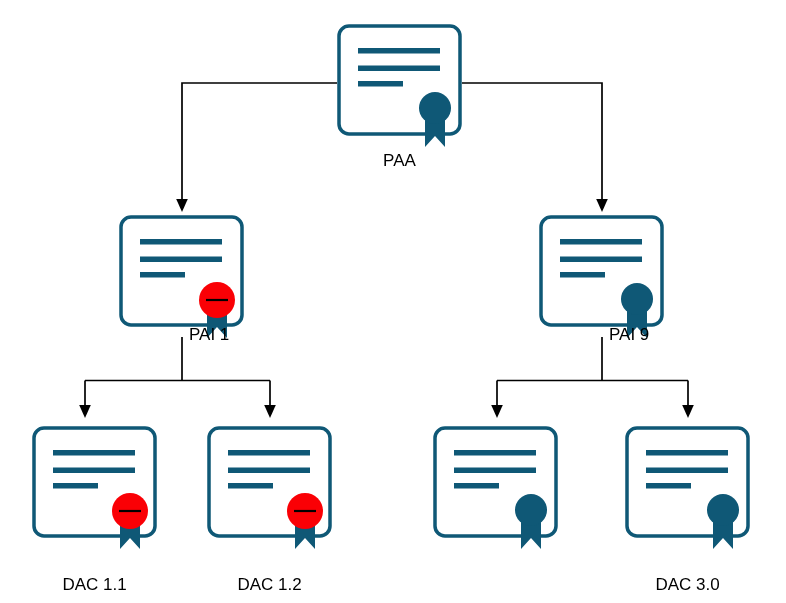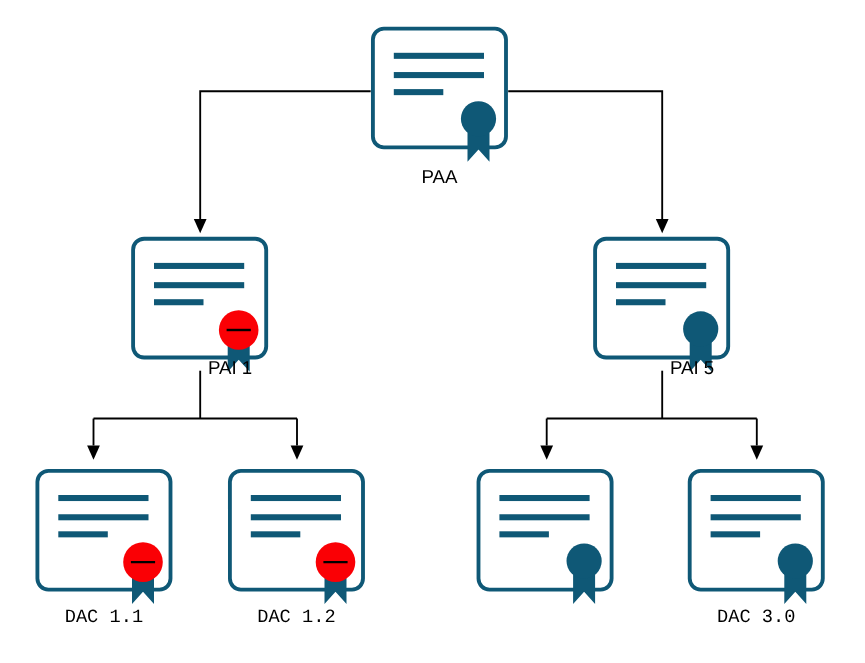--- a/index.html
+++ b/index.html
@@ -41,21 +41,21 @@
   .cert .dash { stroke: var(--dash); stroke-width: 2.2; }
   .label {
     position: absolute;
     font-size: 17px;
     color: var(--text);
     white-space: nowrap;
     line-height: 1.1;
   }
   .label.under-center { left: 0; width: 125px; text-align: center; }
   .paa-label { top: 128px; }
-  .dac-label { top: 127px; font-family: Liberation Mono, monospace; }
+  .dac-label { top: 150px; }
   .pai-label { left: 70px; top: 111px; }
 </style>
 </head>
 <body>
 
 <div id="canvas">
 
   <svg class="wires" viewBox="0 0 786 603">
 
     <path d="M337,83 H182 V199"></path>
@@ -106,21 +106,21 @@
 
   <div class="node" style="left:539px; top:215px;">
     <svg class="cert" width="125" height="125" viewBox="0 0 125 125">
       <rect class="paper" x="2" y="2" width="121" height="108" rx="10"></rect>
       <rect class="bar" x="21" y="24" width="82" height="5.5"></rect>
       <rect class="bar" x="21" y="41.5" width="82" height="5.5"></rect>
       <rect class="bar" x="21" y="57" width="45" height="5.5"></rect>
       <path class="ribbon" d="M88,86 L108,86 L108,123 L98,112 L88,123 Z"></path>
       <circle class="seal-blue" cx="98" cy="84" r="16"></circle>
     </svg>
-    <div class="label pai-label">PAI 5</div>
+    <div class="label pai-label">PAI 9</div>
   </div>
 
   <div class="node" style="left:32px; top:426px;">
     <svg class="cert" width="125" height="125" viewBox="0 0 125 125">
       <rect class="paper" x="2" y="2" width="121" height="108" rx="10"></rect>
       <rect class="bar" x="21" y="24" width="82" height="5.5"></rect>
       <rect class="bar" x="21" y="41.5" width="82" height="5.5"></rect>
       <rect class="bar" x="21" y="57" width="45" height="5.5"></rect>
       <path class="ribbon" d="M88,86 L108,86 L108,123 L98,112 L88,123 Z"></path>
       <circle class="seal-red" cx="98" cy="85" r="18"></circle>

